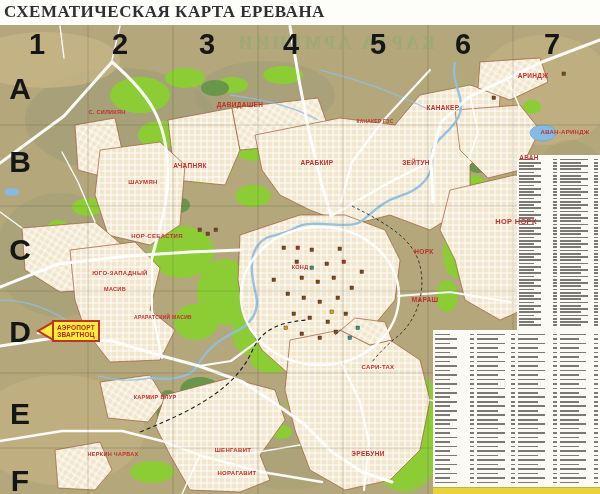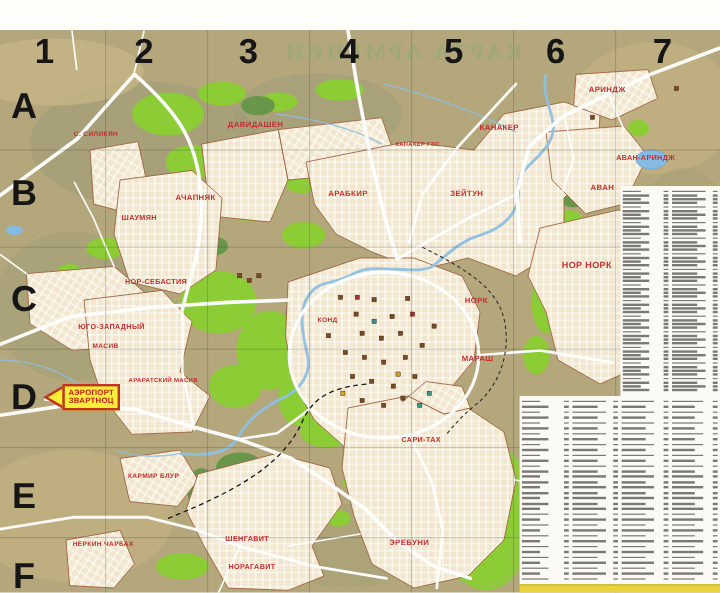--- a/index.html
+++ b/index.html
@@ -19,20 +19,21 @@
   .grid-num,.grid-letter{
     position:absolute;transform:translate(-50%,-50%);
     font-weight:bold;color:#161616;z-index:4;line-height:1;
   }
   .grid-num{font-size:29px;}
   .grid-letter{font-size:30px;}
   .district-label{
     position:absolute;transform:translate(-50%,-50%);
     color:#c03030;font-weight:bold;white-space:nowrap;z-index:4;
     letter-spacing:.3px;
+    margin-left:27px;
   }
   #bleed-text{
     position:absolute;left:225px;top:33px;width:210px;z-index:2;
     transform:scaleX(-1);
     font-family:"Liberation Serif",serif;font-weight:bold;font-size:18px;
     color:rgba(140,170,115,.5);letter-spacing:3px;white-space:nowrap;
   }
   
   .index-panel{position:absolute;background:#fbfaf5;z-index:3;display:flex;gap:3px;padding:3px 2px;box-sizing:border-box;}
   #index-top{left:517px;top:155px;width:83px;height:175px;}
@@ -248,20 +249,23 @@
     </g>
 
     <g stroke="rgba(60,60,55,.3)" stroke-width=".7">
       <path d="M88,25 V494 M173,25 V494 M258,25 V494 M343,25 V494 M428,25 V494 M513,25 V494"></path>
       <path d="M0,125 H600 M0,206 H600 M0,291 H600 M0,373 H600 M0,448 H600"></path>
     </g>
   </svg>
 
   <div id="bleed-text">КАРТА АРМЕНИИ</div>
 
+  <div id="title-bar">
+    <div id="map-title">СХЕМАТИЧЕСКАЯ КАРТА ЕРЕВАНА</div>
+  </div>
 
   <div id="index-top" class="index-panel">
       <div class="index-col">
         <div class="index-row">
           <span class="nm" style="width: 15px;"></span>
           <span class="no"></span>
         </div>
         <div class="index-row">
           <span class="nm" style="width: 22px;"></span>
           <span class="no"></span>

